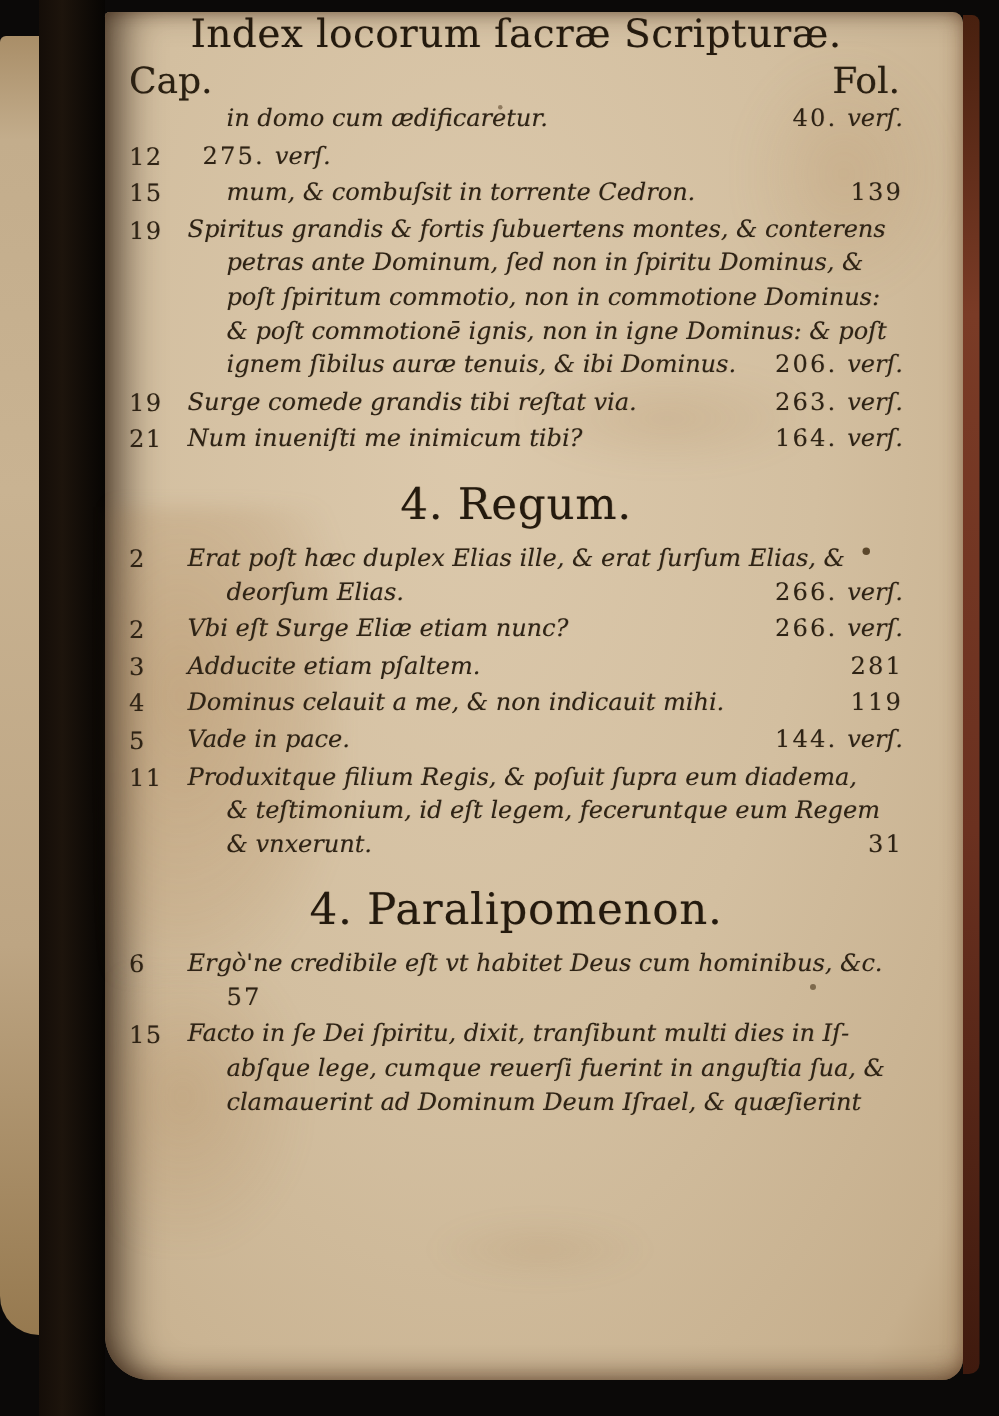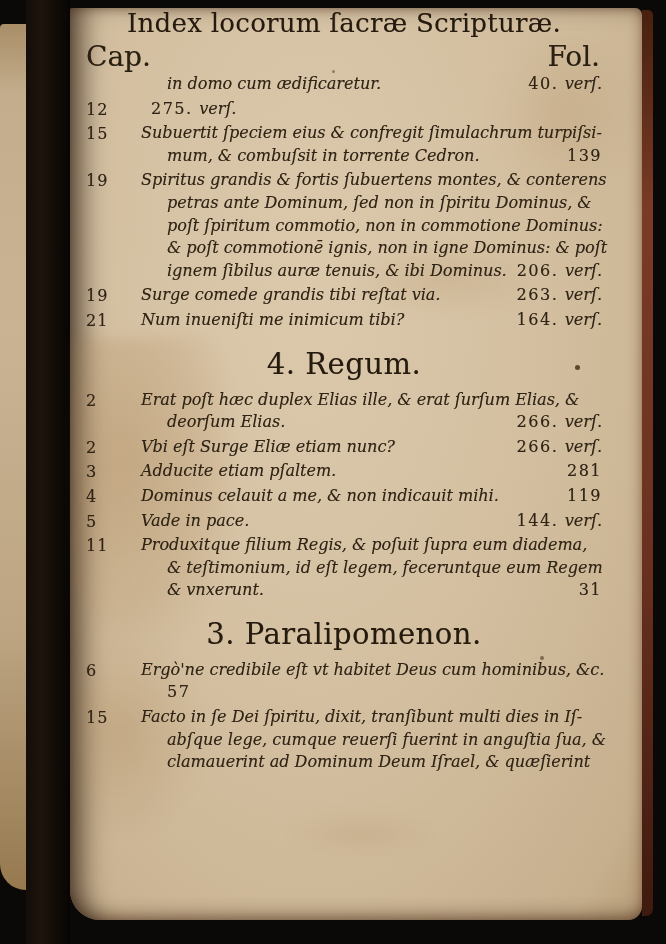--- a/index.html
+++ b/index.html
@@ -63,27 +63,27 @@
     color:#2e2315;
     text-shadow:0.3px 0.3px 0.5px rgba(46,30,12,0.35);
   }
   .title {
     text-align:center;
     font-size:26px; color:#241a0e; letter-spacing:0.3px;
     white-space:nowrap;
   }
   .capfol {
     display:flex; justify-content:space-between;
-    font-size:28px; margin-top:2px; color:#2a2012; padding-right:2px;
+    font-size:24px; margin-top:2px; color:#2a2012; padding-right:2px;
   }
   .section-heading {
     text-align:center; font-size:29px; color:#241a0e;
     margin:15px 0 8px; letter-spacing:0.5px; white-space:nowrap;
   }
-  .entry { display:flex; margin-bottom:2px;gap:16px; }
+  .entry { display:flex; margin-bottom:2px; }
   .cap {
     width:39px; flex:none; font-size:16px; font-style:normal;
     letter-spacing:1px; padding-top:2px;
   }
   .ebody { flex:1; min-width:0; }
   .line {
     display:flex; justify-content:space-between; align-items:baseline;
     font-style:italic; font-size:16px; line-height:22.6px;
     white-space:nowrap;
   }
@@ -133,23 +133,20 @@
           <span class="cap">12</span>
           <div class="ebody">
             <div class="line">
               <span class="fol"><span class="fol-num">275. </span><span class="fol-suf">verſ.</span></span>
             </div>
           </div>
         </div>
         <div class="entry">
           <span class="cap">15</span>
           <div class="ebody">
-            <div class="line">
-              <span class="txt">Subuertit ſpeciem eius &amp; confregit ſimulachrum turpiſsi-</span>
-            </div>
             <div class="line indent">
               <span class="txt">mum, &amp; combuſsit in torrente Cedron.</span>
               <span class="fol"><span class="fol-num">139</span></span>
             </div>
           </div>
         </div>
         <div class="entry">
           <span class="cap">19</span>
           <div class="ebody">
             <div class="line">
@@ -245,21 +242,21 @@
             </div>
             <div class="line indent">
               <span class="txt">&amp; teſtimonium, id eſt legem, feceruntque eum Regem</span>
             </div>
             <div class="line indent">
               <span class="txt">&amp; vnxerunt.</span>
               <span class="fol"><span class="fol-num">31</span></span>
             </div>
           </div>
         </div>
-        <div class="section-heading">3. Paralipomenon.</div>
+        <div class="section-heading">4. Paralipomenon.</div>
         <div class="entry">
           <span class="cap">6</span>
           <div class="ebody">
             <div class="line">
               <span class="txt">Ergò'ne credibile eſt vt habitet Deus cum hominibus, &amp;c.</span>
             </div>
             <div class="line indent fol-ownline">57</div>
           </div>
         </div>
         <div class="entry">

